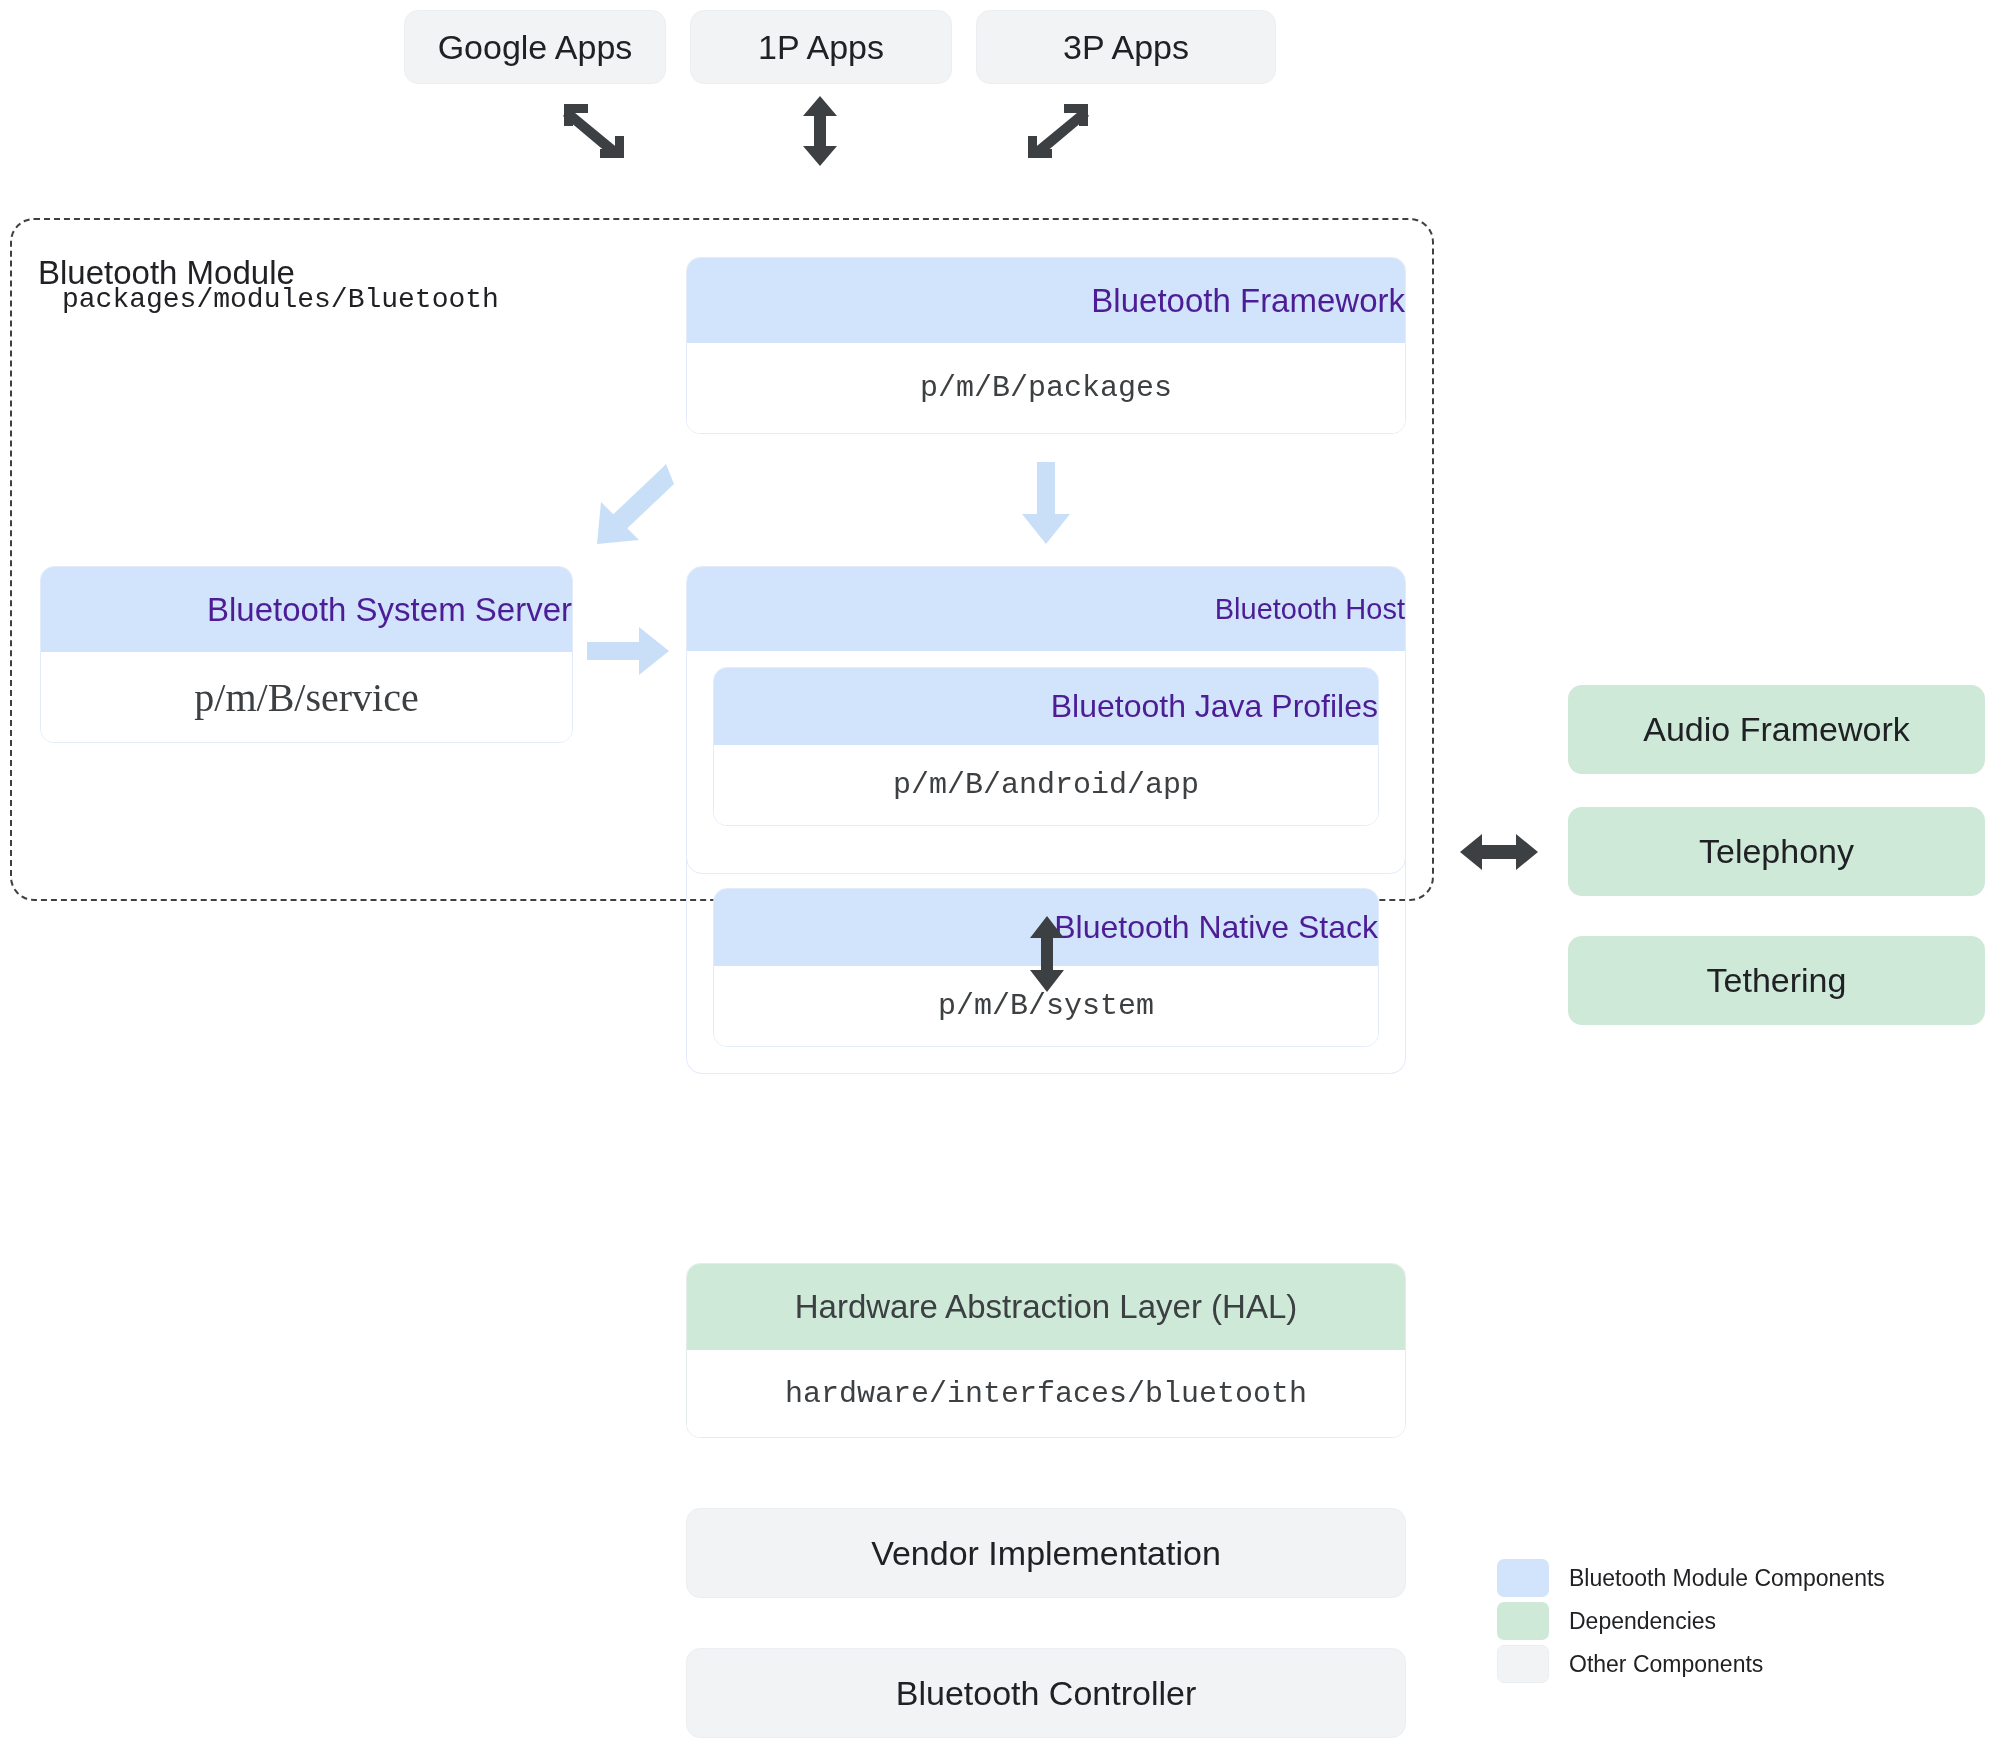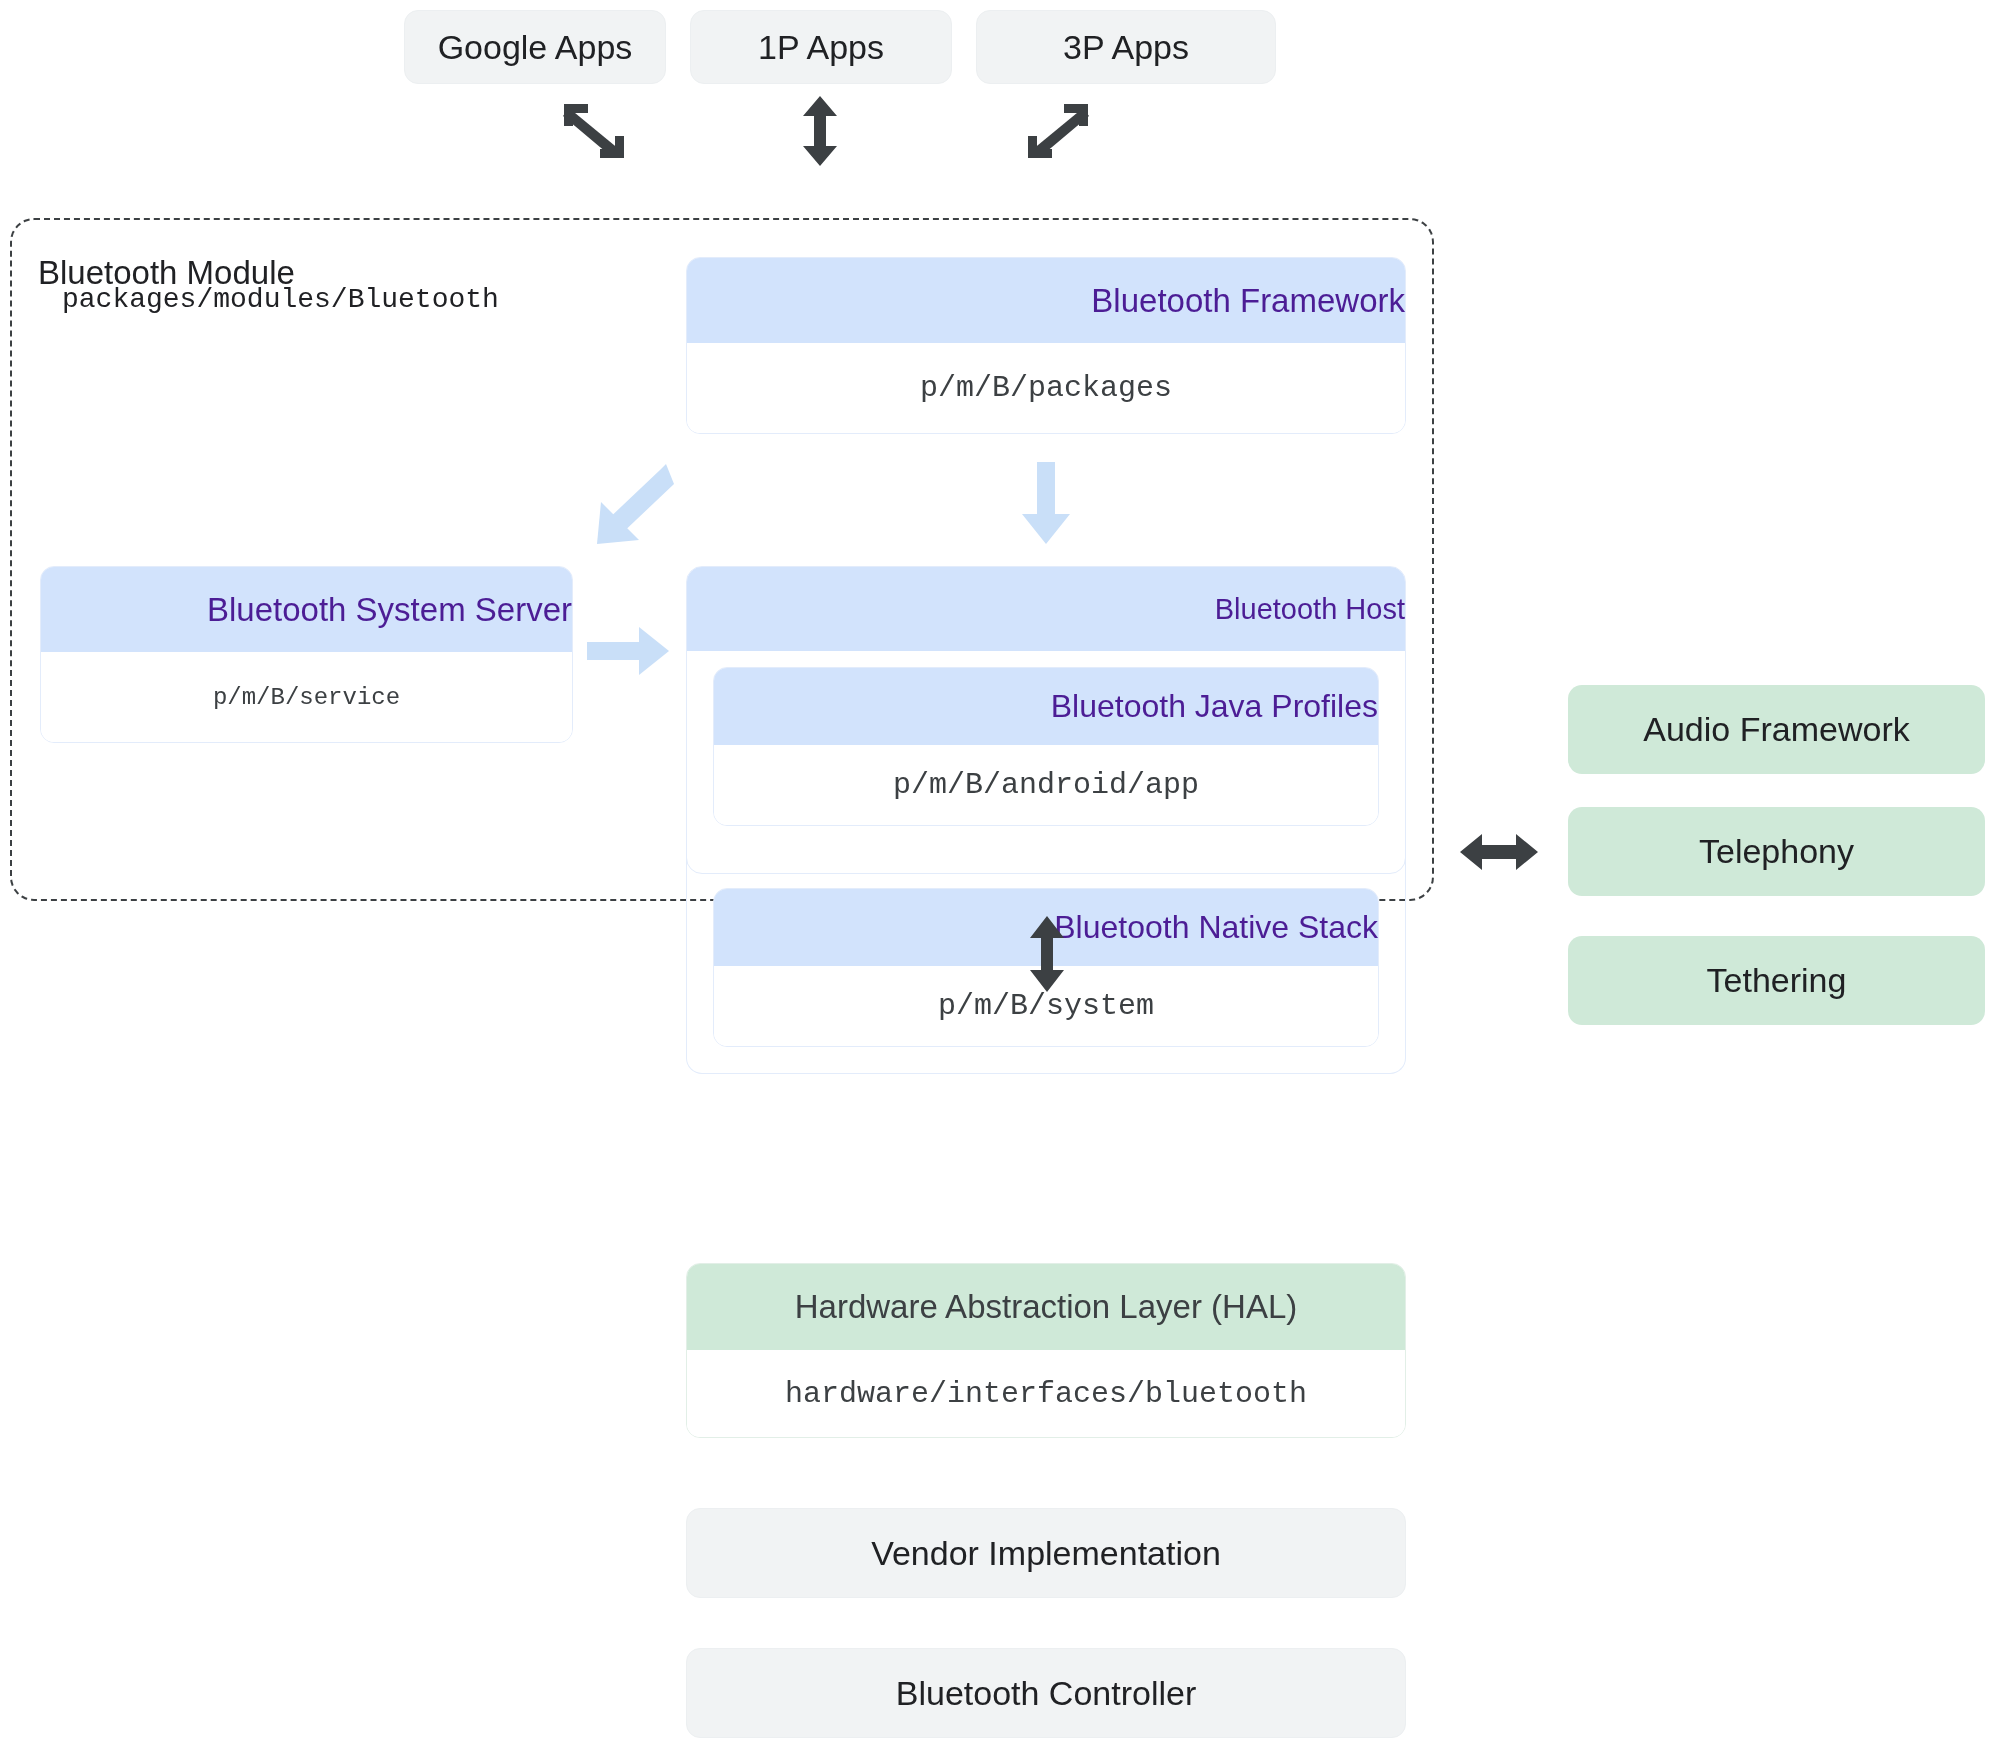--- a/index.html
+++ b/index.html
@@ -205,21 +205,21 @@
   <svg class="arrow" style="left:1020px; top:462px;" width="52" height="84" viewBox="0 0 52 84">
     <g fill="#c9dff8">
       <path d="M17 0 L35 0 L35 52 L50 52 L26 82 L2 52 L17 52 Z"></path>
     </g>
   </svg>
 
   <div class="card blue-card" style="left:40px; top:566px; width:533px; height:177px;">
     <div class="card-head" style="height:85px; font-size:33px;">
       <span>Bluetooth System Server</span>
     </div>
-    <div class="card-body" style="height:90px; font-size:24px;">
+    <div class="card-body" style="height:90px; font-size:40px;font-family:Liberation Serif, serif;">
       <span>p/m/B/service</span>
     </div>
   </div>
 
   <svg class="arrow" style="left:587px; top:625px;" width="84" height="52" viewBox="0 0 84 52">
     <g fill="#c9dff8">
       <path d="M0 17 L52 17 L52 2 L82 26 L52 50 L52 35 L0 35 Z"></path>
     </g>
   </svg>
 
@@ -283,14 +283,28 @@
     </div>
   </div>
 
   <div class="grey-box" style="left:686px; top:1508px; width:720px; height:90px; font-size:34px;">
     <span>Vendor Implementation</span>
   </div>
   <div class="grey-box" style="left:686px; top:1648px; width:720px; height:90px; font-size:34px;">
     <span>Bluetooth Controller</span>
   </div>
 
+  <div id="legend" style="left:1497px; top:1557px;">
+    <div class="legend-row">
+      <div class="legend-swatch" style="background:#d2e3fc;"></div>
+      <div class="legend-label">Bluetooth Module Components</div>
+    </div>
+    <div class="legend-row">
+      <div class="legend-swatch" style="background:#cfe9d8;"></div>
+      <div class="legend-label">Dependencies</div>
+    </div>
+    <div class="legend-row">
+      <div class="legend-swatch" style="background:#f1f3f4; border:1px solid #eceff1; box-sizing:border-box;"></div>
+      <div class="legend-label">Other Components</div>
+    </div>
+  </div>
 
 </div>
 
 </body></html>

